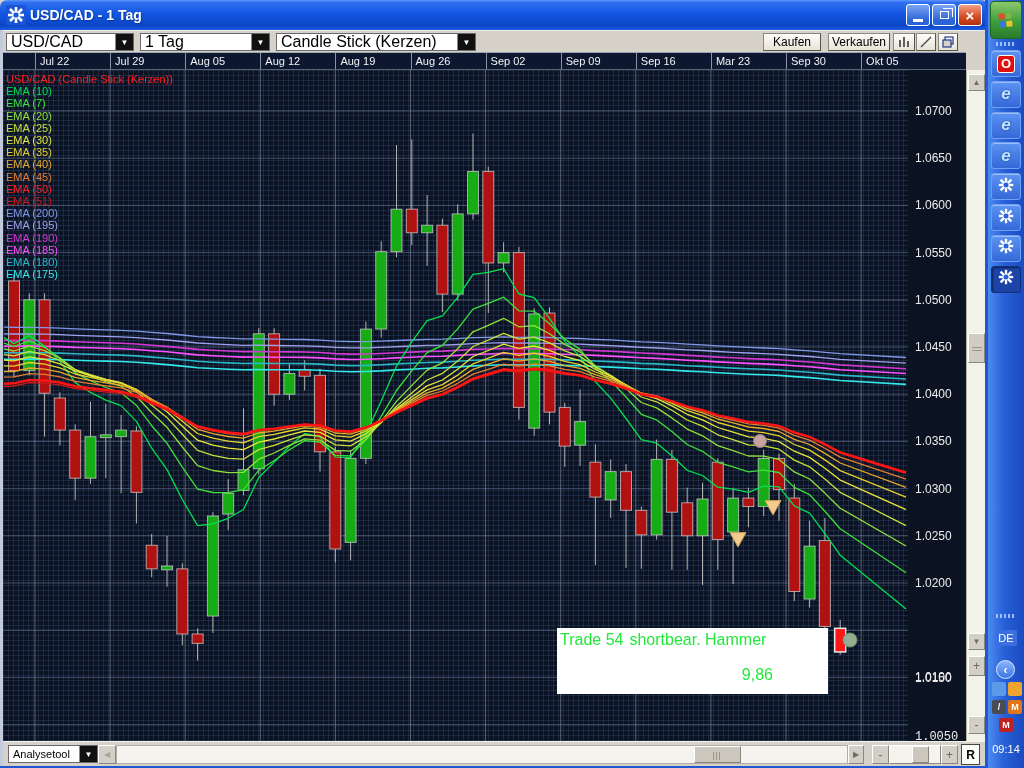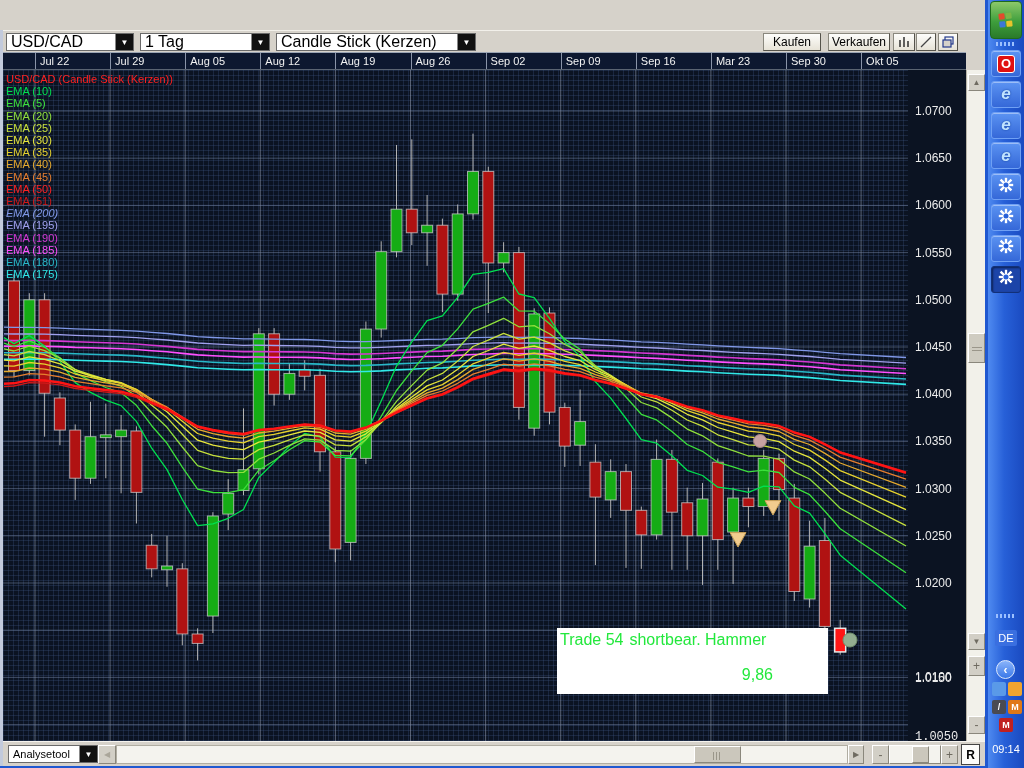--- a/index.html
+++ b/index.html
@@ -117,20 +117,44 @@
     font-size:9px; font-weight:bold; display:flex; align-items:center; justify-content:center; }
   .clock { position:absolute; left:0; width:36px; text-align:center; color:#fff; font-size:11px; }
 
   .appico-svg { display:block; }
 </style>
 </head>
 <body>
 
 <div id="screen">
 
+  <div class="titlebar">
+    <span class="app-ico">
+      <svg class="appico-svg" width="20" height="20" viewBox="0 0 20 20">
+        <rect x="0" y="0" width="20" height="20" fill="#1a55d8"></rect>
+        <g stroke="#ffffff" stroke-width="2.6">
+          <line x1="10" y1="2" x2="10" y2="18"></line>
+            <line x1="2" y1="10" x2="18" y2="10"></line>
+          <line x1="4" y1="4" x2="16" y2="16"></line>
+            <line x1="16" y1="4" x2="4" y2="16"></line>
+        </g>
+        <circle cx="10" cy="10" r="2.6" fill="#1a55d8"></circle>
+      </svg>
+    </span>
+    <span class="ttl">USD/CAD - 1 Tag</span>
+    <div class="winbtns">
+      <div class="wbtn">
+          <div class="minbar"></div>
+        </div>
+      <div class="wbtn">
+          <div class="restico"></div>
+        </div>
+      <div class="wbtn close">×</div>
+    </div>
+  </div>
 
   <div class="toolbar">
     <div class="combo" style="left:6px; width:128px;">
       <span class="ctext">USD/CAD</span>
       <span class="carrow">▼</span>
     </div>
     <div class="combo" style="left:140px; width:130px;">
       <span class="ctext">1 Tag</span>
       <span class="carrow">▼</span>
     </div>
@@ -356,30 +380,30 @@
           <circle cx="850" cy="640" r="7" fill="#93ae90" stroke="#74936f"></circle>
           <polygon points="730,532.6 746,532.6 738,547" fill="#f2cc8e" stroke="#c9a158"></polygon>
           <polygon points="765,500.6 781,500.6 773,515" fill="#f2cc8e" stroke="#c9a158"></polygon>
         </g>
       </svg>
   </div>
 
   <div class="legend" id="legend">
       <div style="color: rgb(255, 32, 32);">USD/CAD (Candle Stick (Kerzen))</div>
       <div style="color: rgb(0, 224, 80);">EMA (10)</div>
-      <div style="color: rgb(60, 224, 60);">EMA (5)</div>
+      <div style="color: rgb(60, 224, 60);">EMA (7)</div>
       <div style="color: rgb(144, 224, 60);">EMA (20)</div>
       <div style="color: rgb(200, 224, 60);">EMA (25)</div>
       <div style="color: rgb(230, 230, 60);">EMA (30)</div>
       <div style="color: rgb(230, 210, 46);">EMA (35)</div>
       <div style="color: rgb(230, 170, 46);">EMA (40)</div>
       <div style="color: rgb(230, 126, 46);">EMA (45)</div>
       <div style="color: rgb(255, 34, 34);">EMA (50)</div>
       <div style="color: rgb(208, 24, 24);">EMA (51)</div>
-      <div style="color: rgb(128, 152, 232); font-style: italic;">EMA (200)</div>
+      <div style="color: rgb(128, 152, 232);">EMA (200)</div>
       <div style="color: rgb(160, 160, 238);">EMA (195)</div>
       <div style="color: rgb(212, 56, 212);">EMA (190)</div>
       <div style="color: rgb(255, 80, 255);">EMA (185)</div>
       <div style="color: rgb(40, 184, 200);">EMA (180)</div>
       <div style="color: rgb(48, 232, 232);">EMA (175)</div>
     </div>
 
   <div class="note-box">
     <div class="l1">
       <span>Trade 54</span><span class="sp">shortbear. Hammer</span>

